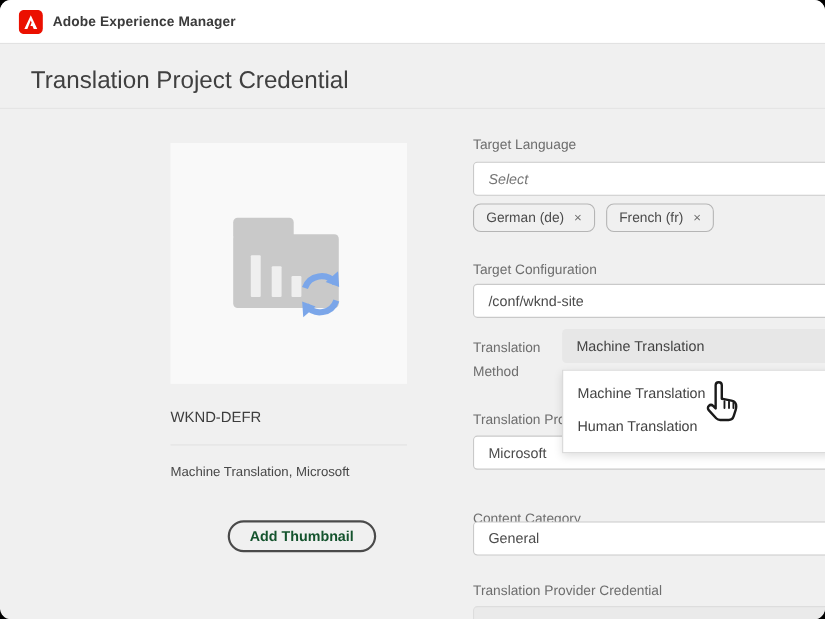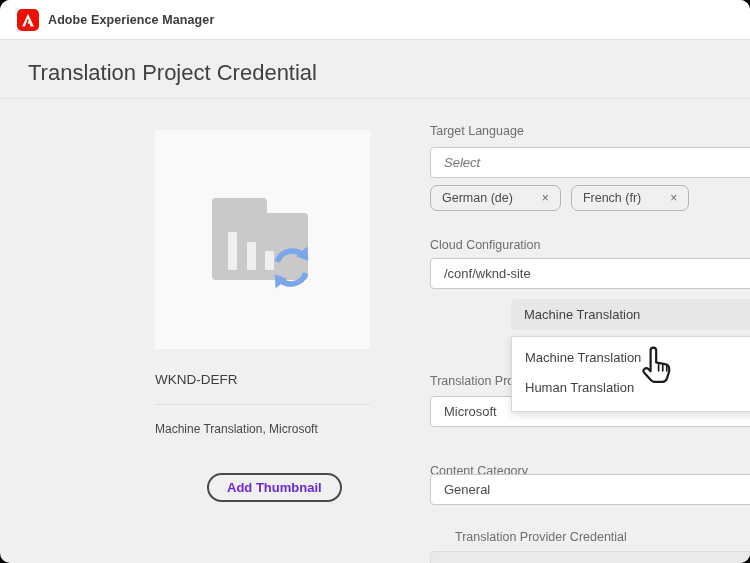--- a/index.html
+++ b/index.html
@@ -20,28 +20,28 @@
   .folder-tab{position:absolute;left:57px;top:68px;width:55px;height:20px;background:#c9c9c9;border-radius:4px;}
   .folder-body{position:absolute;left:57px;top:83px;width:96px;height:67px;background:#c9c9c9;border-radius:4px;}
   .bar{position:absolute;background:#efefef;width:9px;border-radius:1px;}
   .bar1{left:16px;top:19px;height:38px;}
   .bar2{left:35px;top:29px;height:28px;}
   .bar3{left:53px;top:38px;height:19px;}
   .sync{position:absolute;left:111px;top:112px;width:51px;height:51px;}
   .proj-name{position:absolute;left:155px;top:372px;font-size:13.5px;color:#3d3d3d;}
   .left-divider{position:absolute;left:155px;top:404px;width:215px;height:1px;background:#e1e1e1;}
   .proj-summary{position:absolute;left:155px;top:422px;font-size:12px;color:#474747;}
-  .add-thumb-btn{position:absolute;left:207px;top:473px;height:29px;padding:0 18px;border:2px solid #4a4a4a;border-radius:15px;background:transparent;font-size:13px;font-weight:700;color:#6d28d9;line-height:25px;cursor:pointer;}
+  .add-thumb-btn{position:absolute;left:207px;top:473px;height:29px;padding:0 18px;border:2px solid #4a4a4a;border-radius:15px;background:transparent;font-size:13px;font-weight:700;color:#14532d;line-height:25px;cursor:pointer;}
 
   
   .flabel{position:absolute;left:430px;font-size:12.5px;color:#6e6e6e;}
   .field{position:absolute;left:430px;width:342px;height:31px;background:#ffffff;border:1px solid #c9c9c9;border-radius:4px;font-size:13px;color:#4b4b4b;line-height:29px;padding-left:13px;}
   .placeholder{font-style:italic;color:#767676;}
   .tagrow{position:absolute;left:430px;top:185px;display:flex;gap:10px;}
-  .tag{display:flex;align-items:center;height:26px;padding:0 11px;border:1px solid #b5b5b5;border-radius:7px;font-size:12.5px;color:#4b4b4b;background:transparent;gap:20px;}
+  .tag{display:flex;align-items:center;height:26px;padding:0 11px;border:1px solid #b5b5b5;border-radius:7px;font-size:12.5px;color:#4b4b4b;background:transparent;}
   .tag .x{margin-left:9px;font-size:12px;color:#6b6b6b;cursor:pointer;}
 
   .method-label{position:absolute;left:430px;top:305px;width:80px;font-size:12.5px;color:#6e6e6e;line-height:22px;}
   .method-select{position:absolute;left:511px;top:299px;width:280px;height:31px;background:#e7e7e7;border-radius:4px;font-size:13px;color:#424242;line-height:31px;padding-left:13px;z-index:4;cursor:pointer;}
   .dropdown{position:absolute;left:511px;top:336px;width:280px;background:#ffffff;border:1px solid #d8d8d8;box-shadow:0 3px 8px rgba(0,0,0,.13);padding:6px 0 8px 0;z-index:5;}
   .dd-item{height:30px;line-height:30px;padding-left:13px;font-size:13px;color:#424242;cursor:pointer;}
 
   .cursor{position:absolute;left:641px;top:343px;width:34px;height:46px;z-index:10;pointer-events:none;}
 
   .field-credential{background:#eaeaea;border:1px solid #dddddd;}
@@ -91,36 +91,37 @@
     <div class="tag">
       <span>German (de)</span>
       <span class="x">×</span>
     </div>
     <div class="tag">
       <span>French (fr)</span>
       <span class="x">×</span>
     </div>
   </div>
 
-  <div class="flabel" style="top:238px;">Cloud Configuration</div>
+  <div class="flabel" style="top:238px;">Target Configuration</div>
   <div class="field" style="top:258px;">/conf/wknd-site</div>
 
+  <div class="method-label">Translation Method</div>
   <div class="method-select">Machine Translation</div>
   <div class="dropdown">
     <div class="dd-item">Machine Translation</div>
     <div class="dd-item">Human Translation</div>
   </div>
 
   <div class="flabel" style="top:374px;z-index:1;">Translation Provider</div>
   <div class="field" style="top:396px;">Microsoft</div>
 
   <div class="flabel" style="top:432px;margin-top:32px;">Content Category</div>
   <div class="field" style="top:474px;">General</div>
 
-  <div class="flabel" style="top:530px;margin-left:25px;">Translation Provider Credential</div>
+  <div class="flabel" style="top:530px;">Translation Provider Credential</div>
   <div class="field field-credential" style="top:551px;"></div>
 
   <svg class="cursor" viewBox="0 0 28 36">
     <path fill="#ffffff" stroke="#1a1a1a" stroke-width="1.8" stroke-linejoin="round" d="M10.2 2.8c1.3 0 2.3 1 2.3 2.3v10l1.6.3 5.6 1.1c2.1.4 3.6 2.2 3.6 4.3 0 .8-.1 1.7-.4 2.6l-1.5 4.8c-.5 1.7-2.1 2.8-3.8 2.8h-6.3c-1.1 0-2.2-.5-3-1.3l-5.6-6.1c-.8-.9-.8-2.3.1-3.1.9-.9 2.3-.9 3.2 0l1.9 1.9V5.1c0-1.3 1-2.3 2.3-2.3z"></path>
     <path fill="none" stroke="#1a1a1a" stroke-width="1.4" stroke-linecap="round" d="M14.5 17v5 M17.9 17.4v4.6 M21.2 18v4"></path>
   </svg>
 
 </div>
 
 </body></html>

